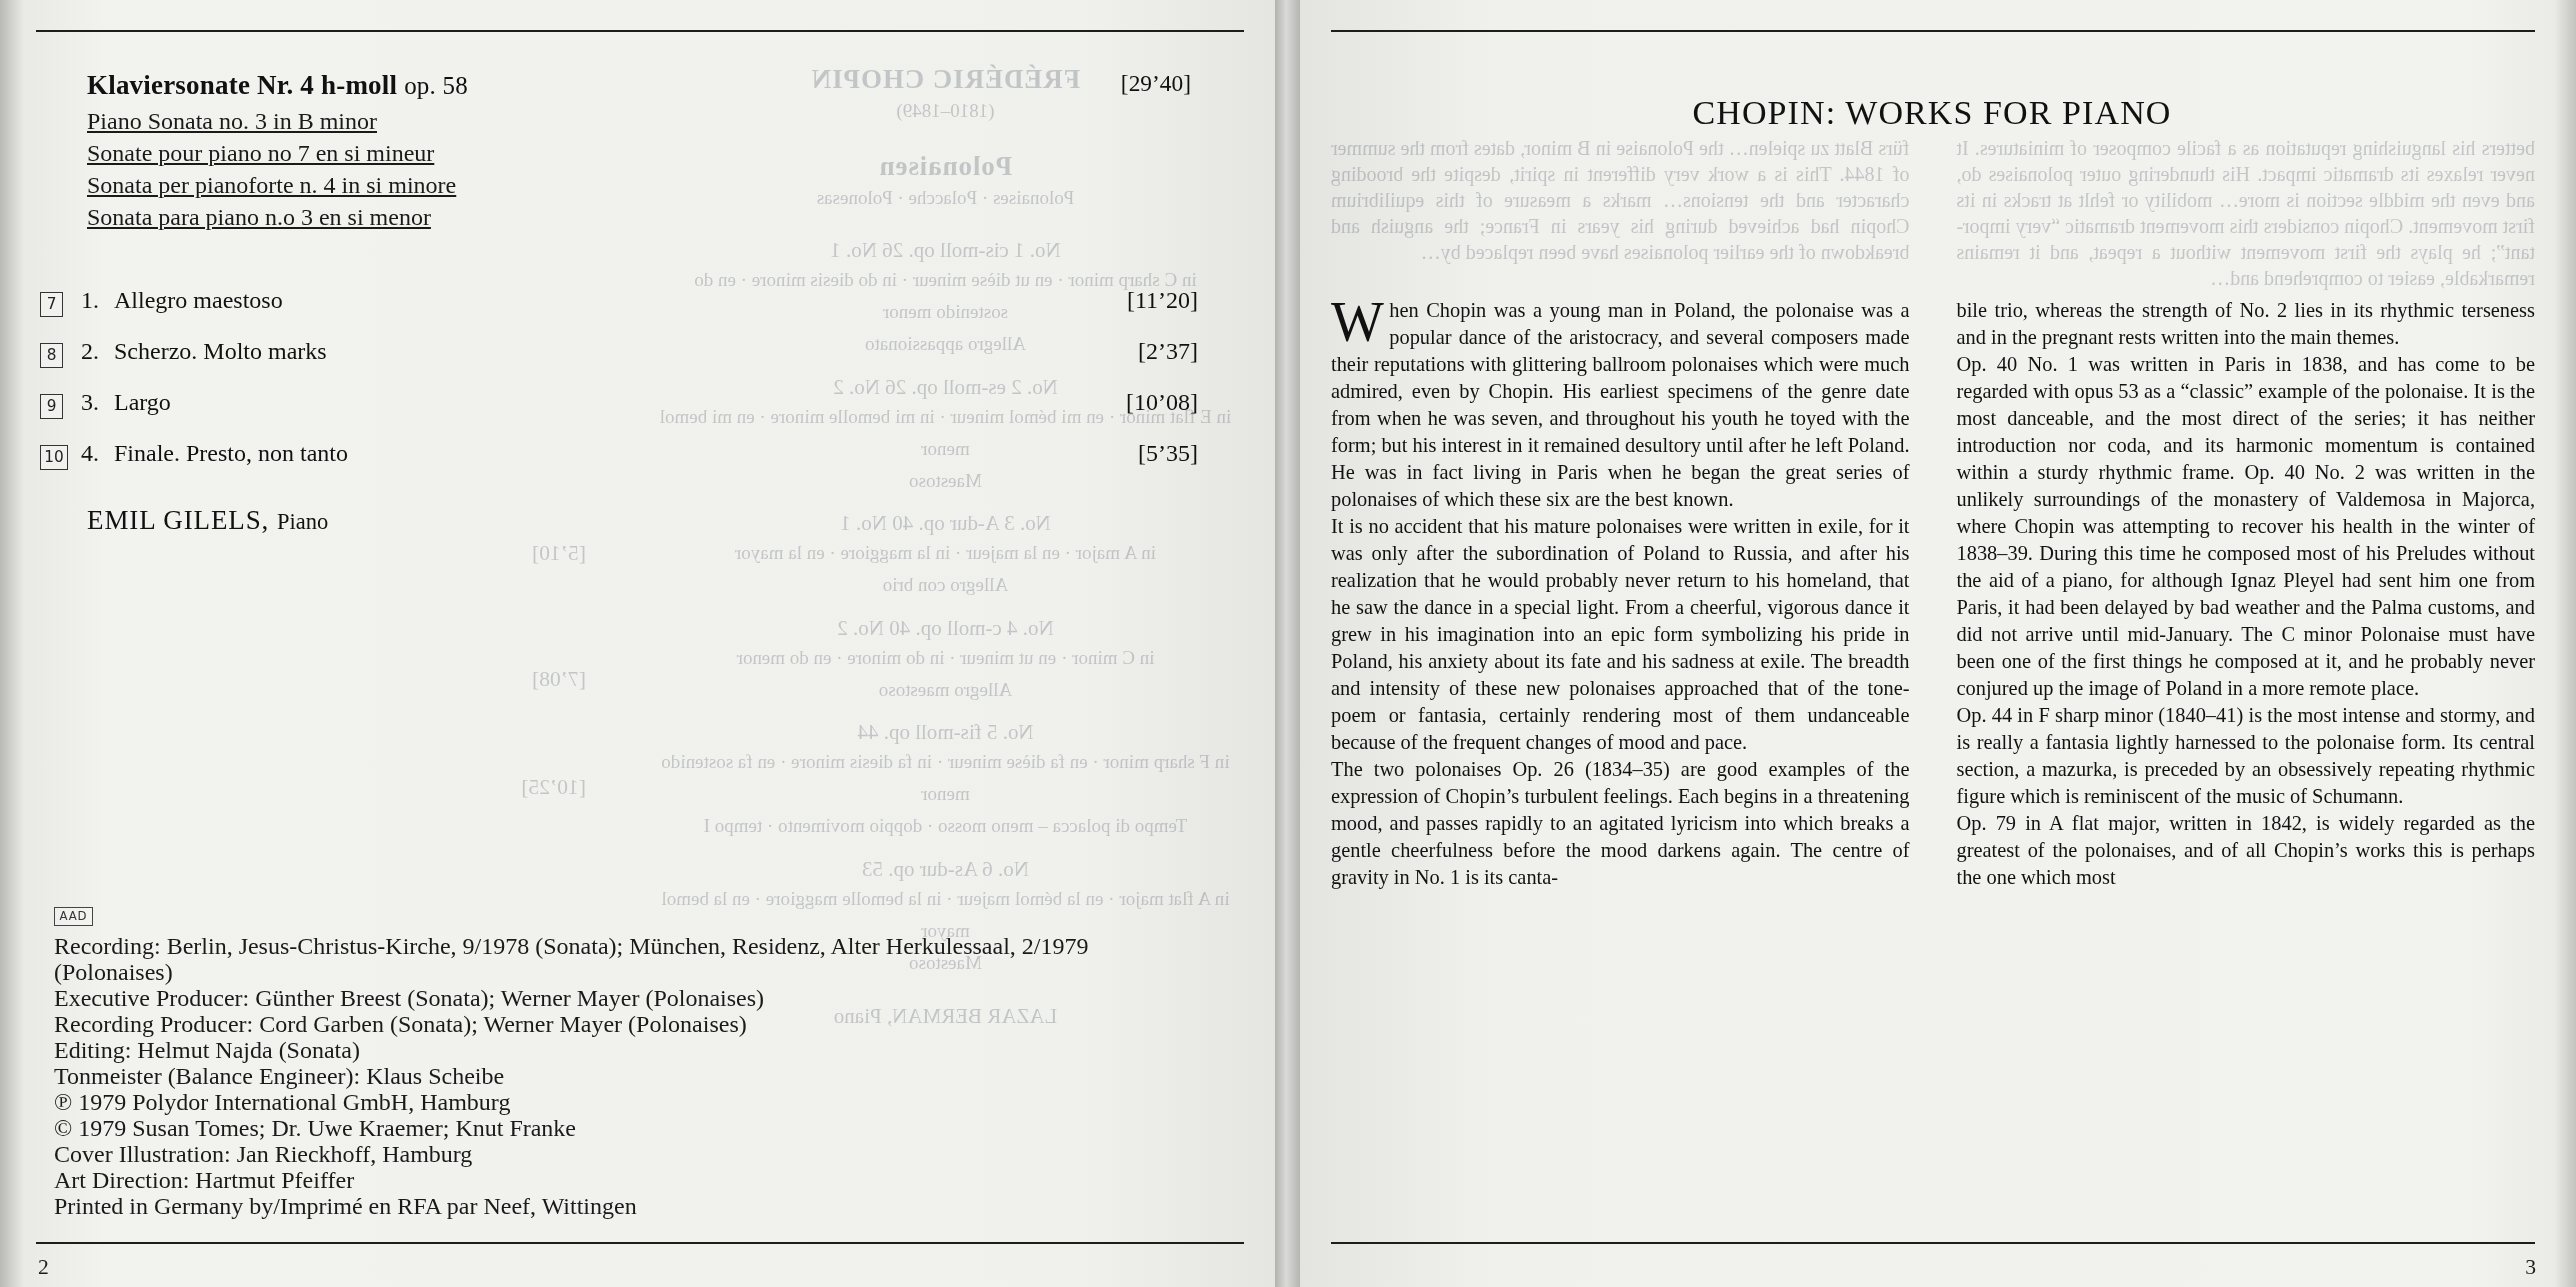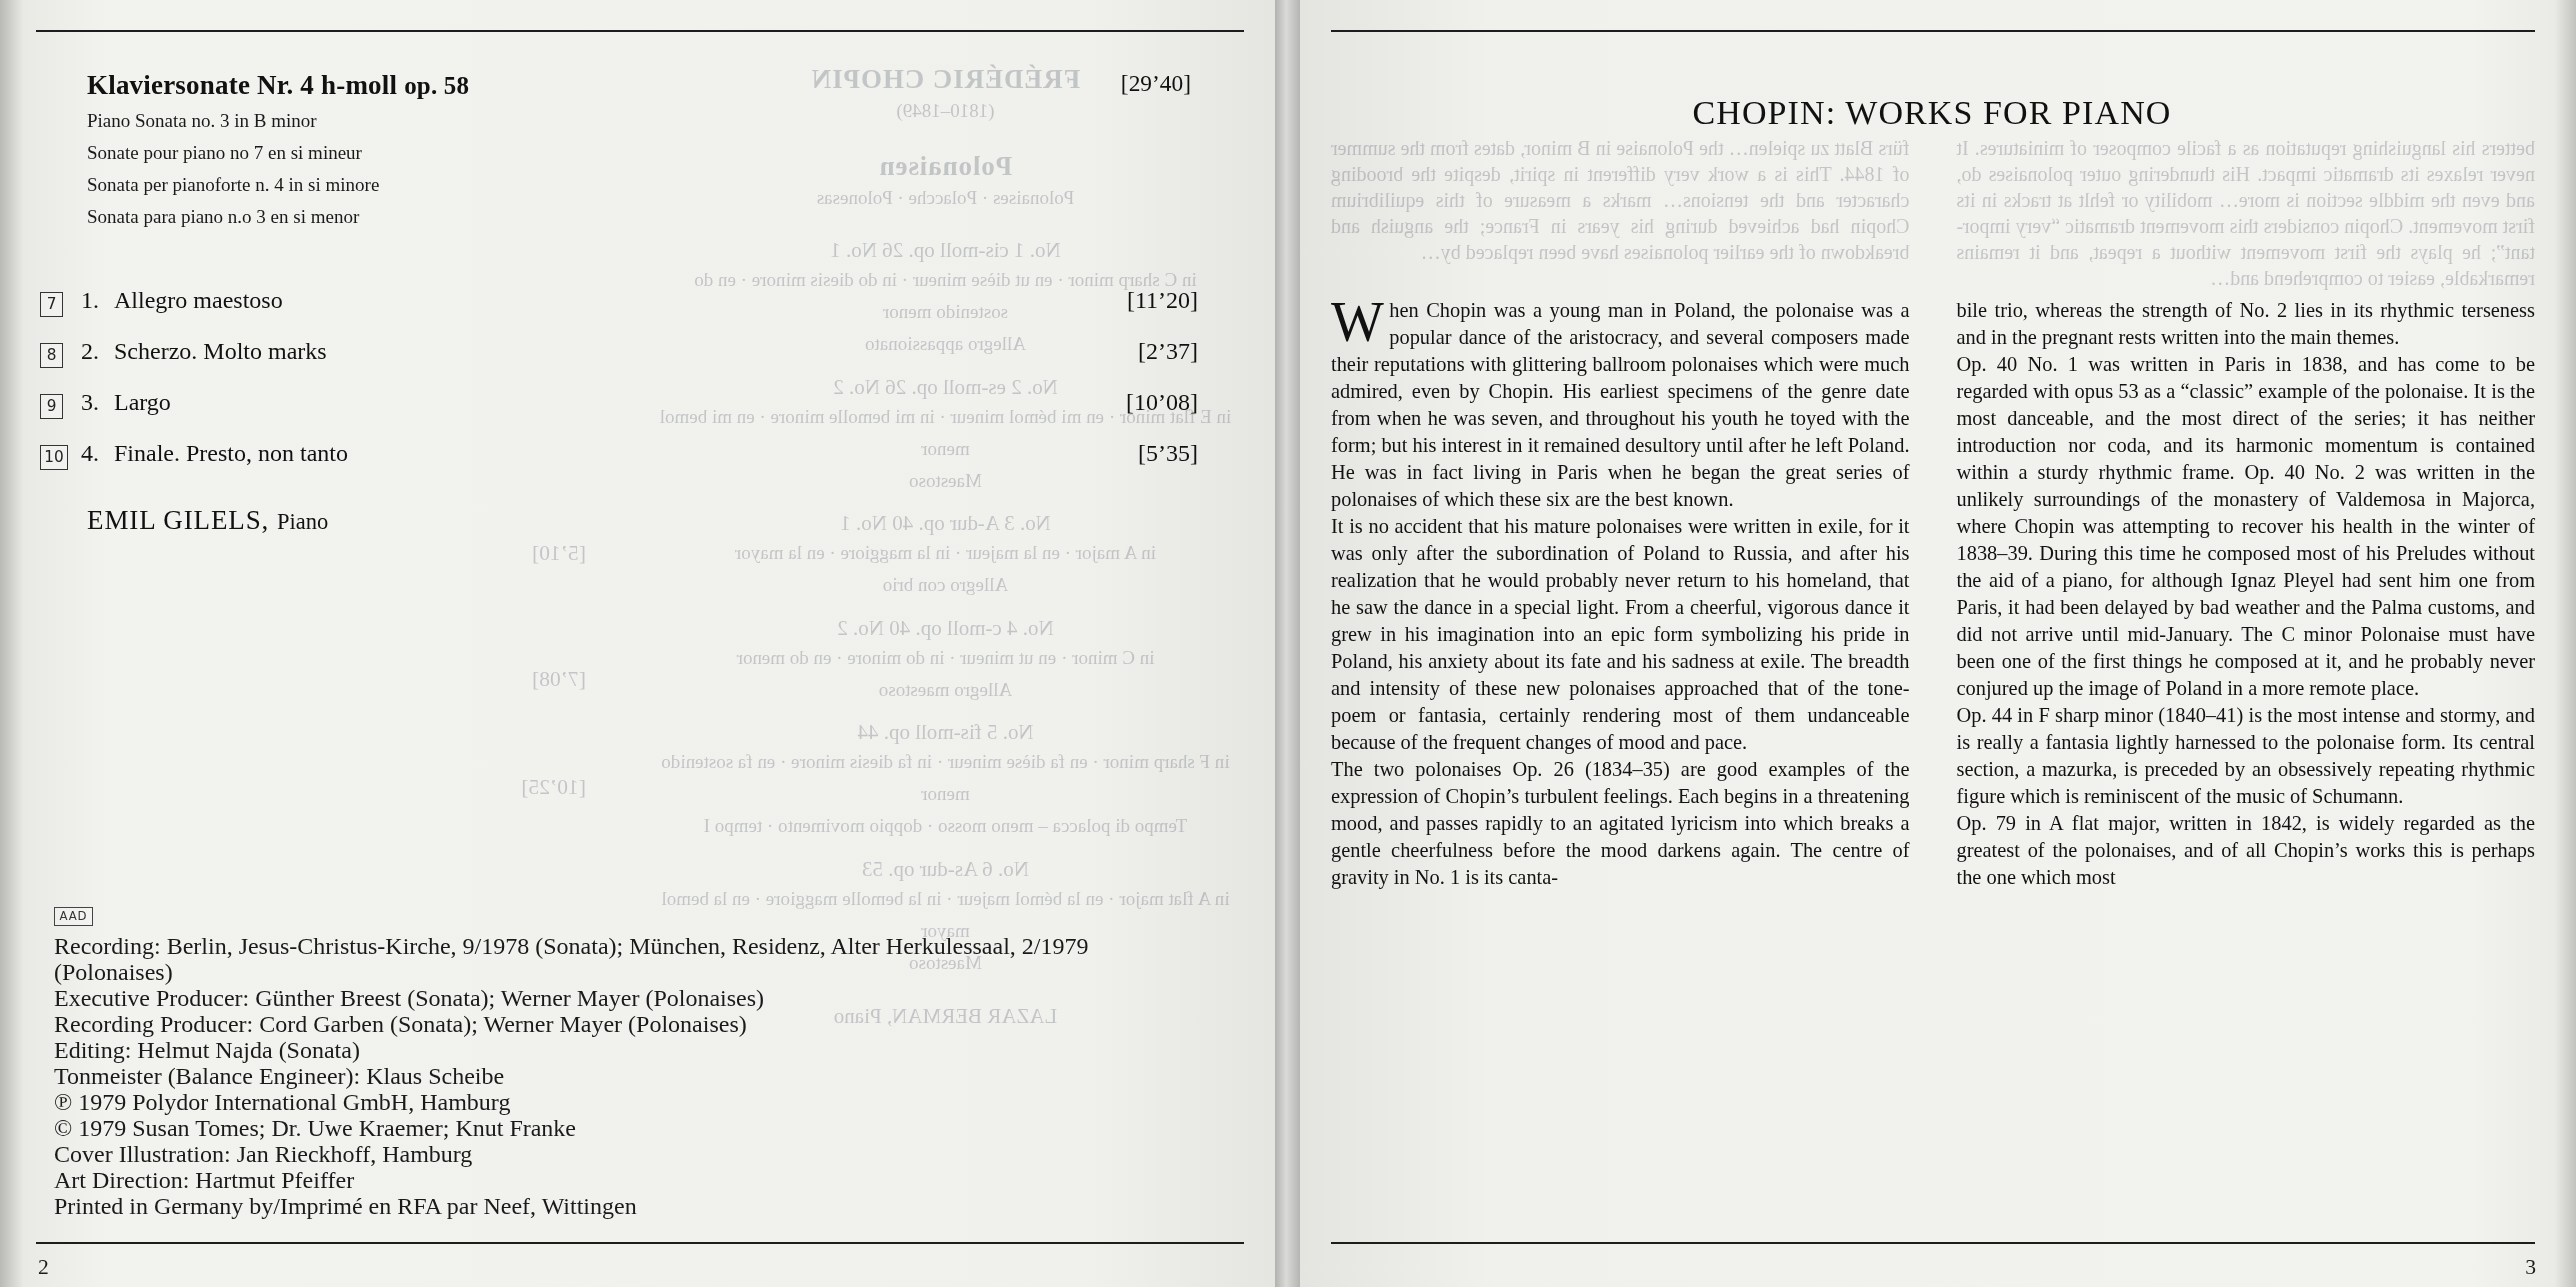--- a/index.html
+++ b/index.html
@@ -62,25 +62,26 @@
     top: 70px;
     width: 1136px;
     color: #111;
   }
   .work-title {
     font-size: 27px;
     font-weight: bold;
     letter-spacing: 0.2px;
     margin-bottom: 3.6px;
   }
-  .work-title .op { font-weight: bold; font-size: 25px; }
+  .work-title .op { font-weight: normal; font-size: 25px; }
   .work-sub {
-    font-size: 19px;
+    font-size: 24px;
     line-height: 32px;
     color: #1a1a1a;
+    text-decoration: underline;
   }
   .total-time {
     position: absolute;
     right: 32px;
     top: 0px;
     font-size: 23.4px;
     color: #111;
   }
 
   .tracks {

